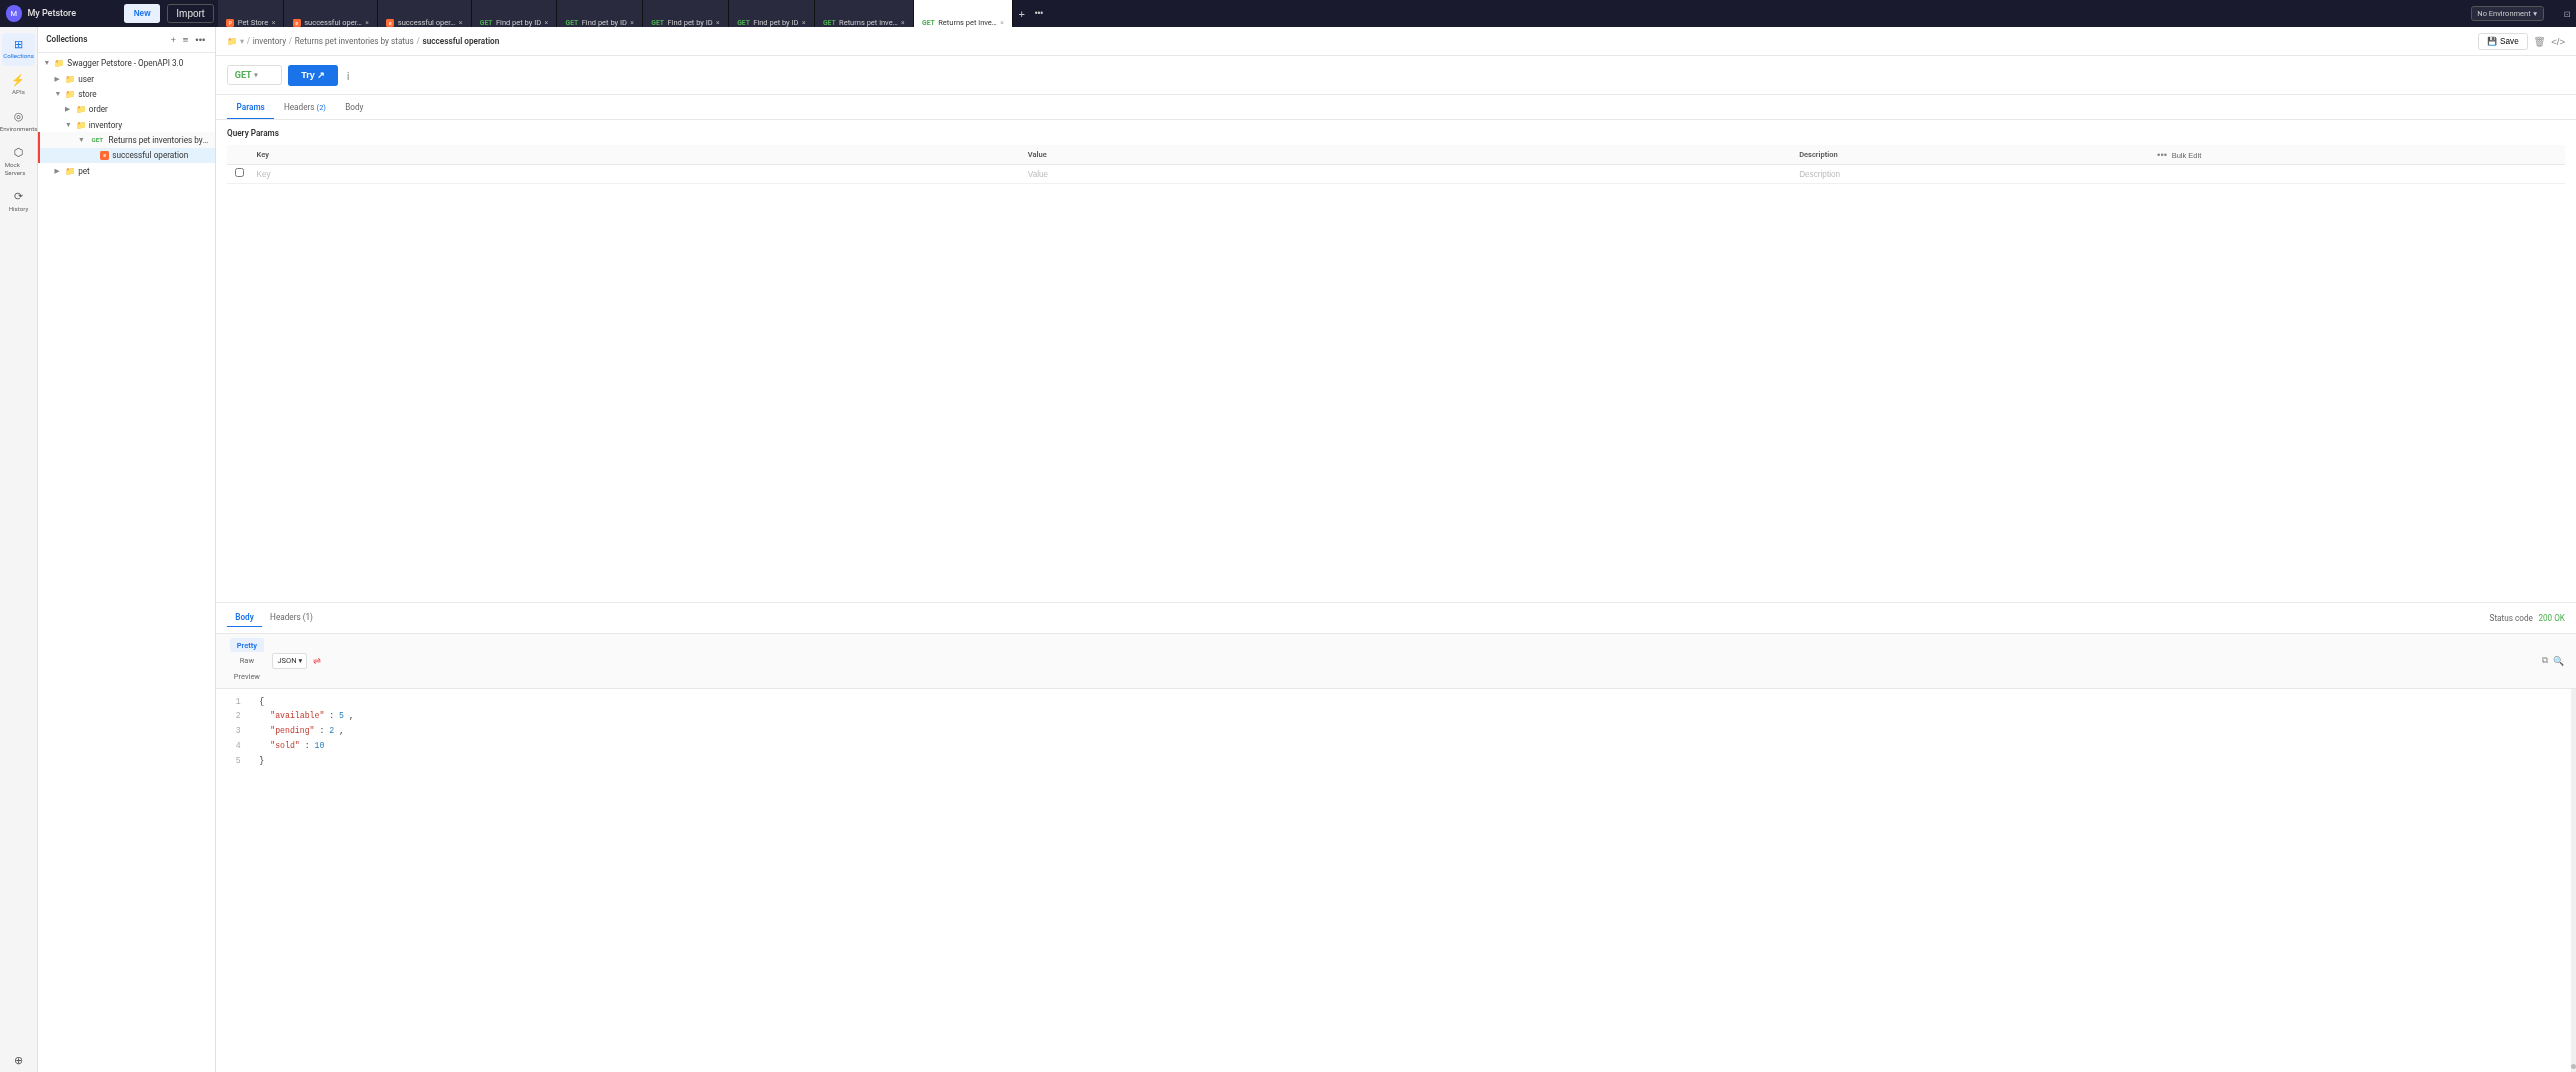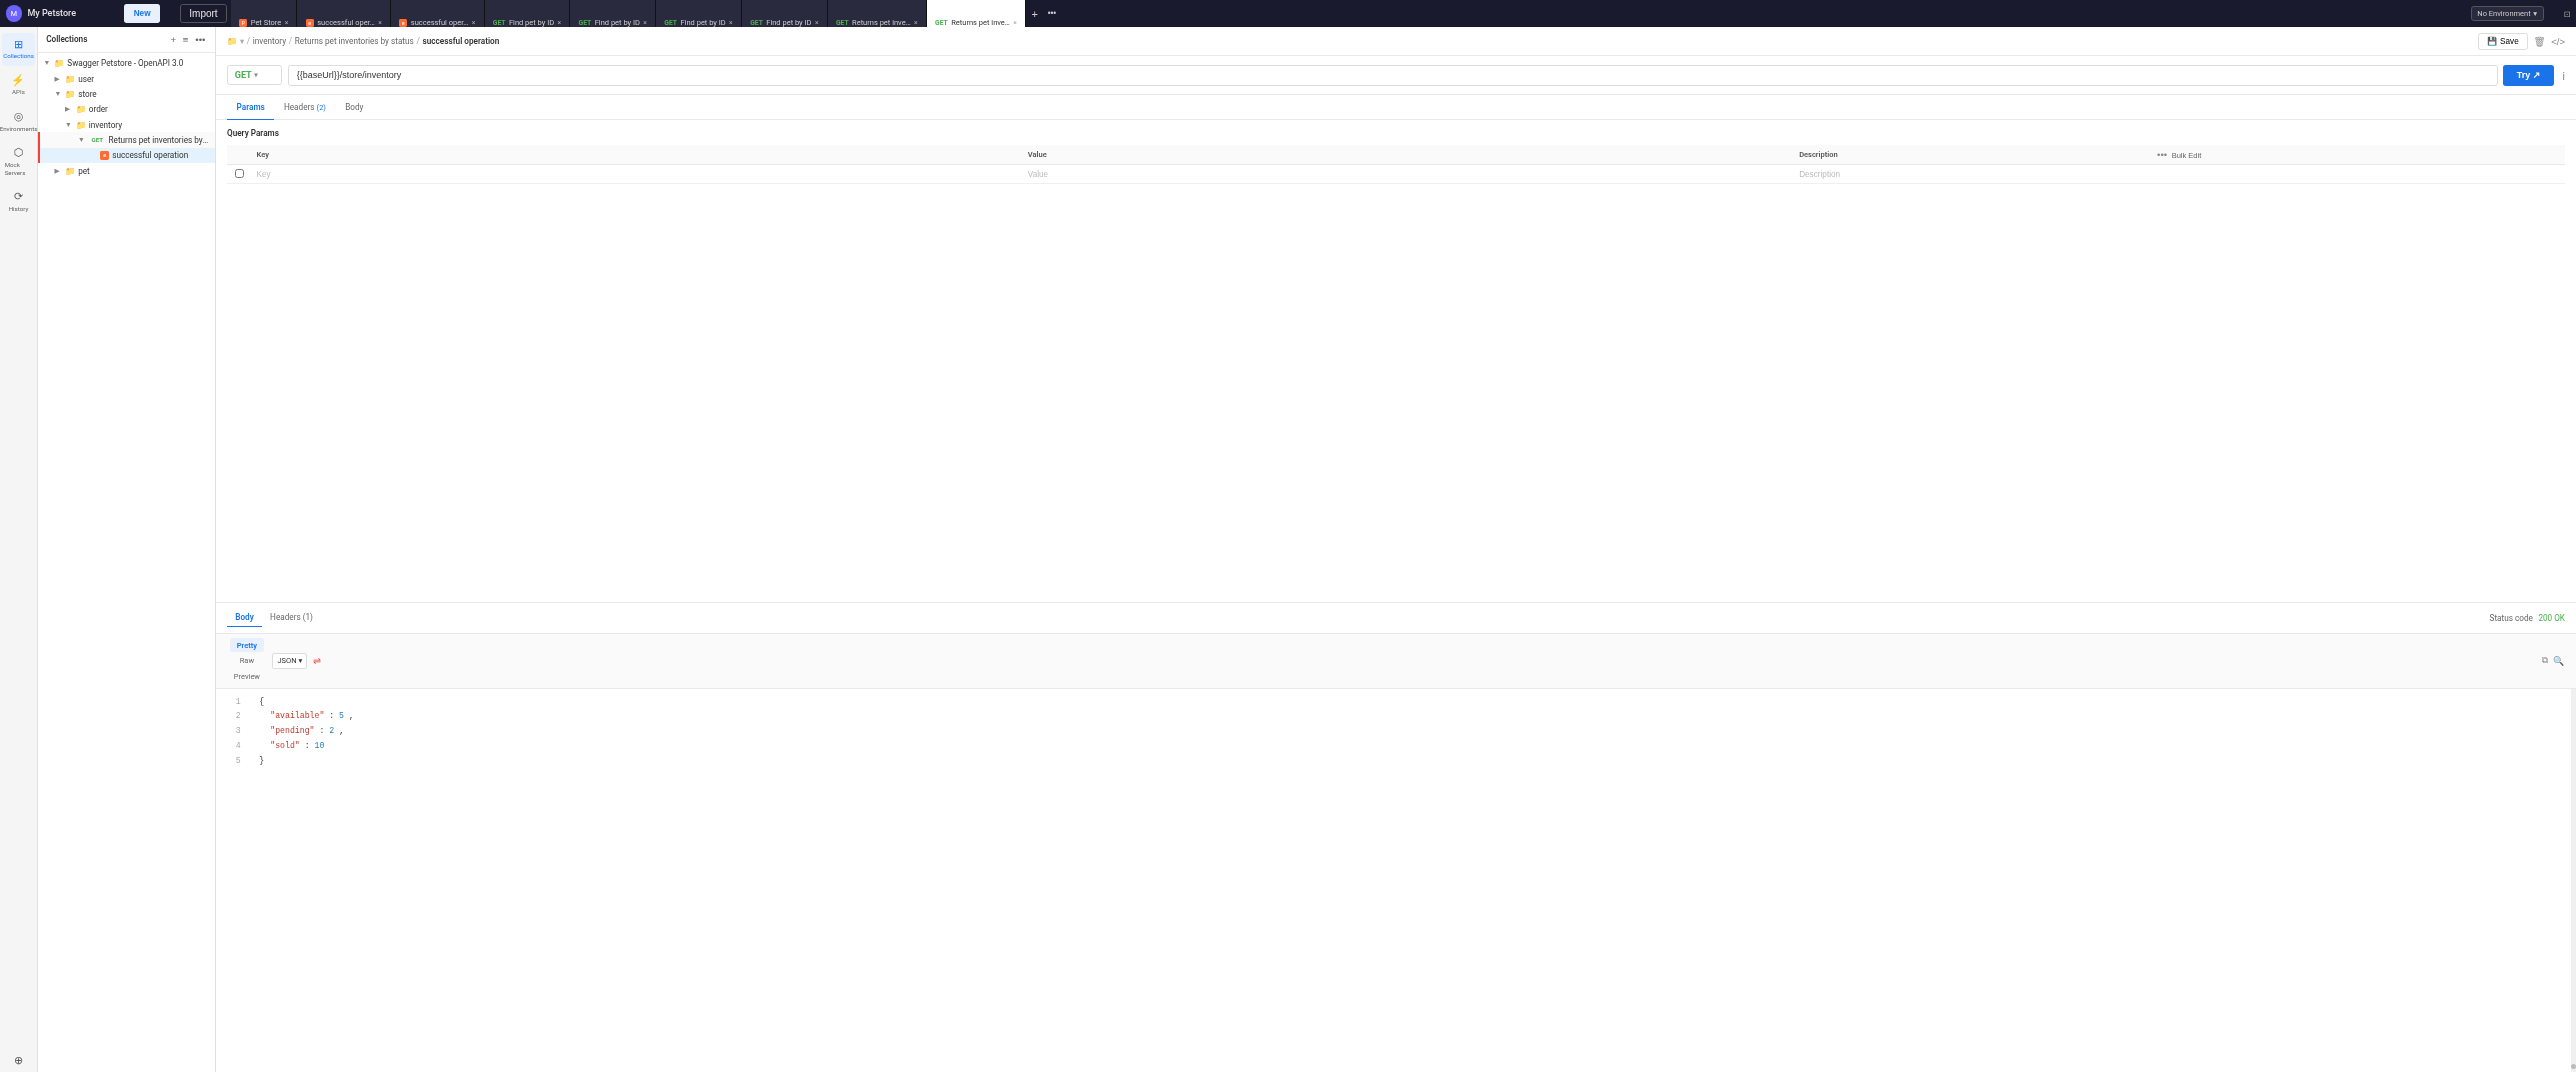--- a/index.html
+++ b/index.html
@@ -3,21 +3,21 @@
   <meta charset="utf-8">
   <style>
     * { box-sizing: border-box; margin: 0; padding: 0; }
     body { font-family: -apple-system, BlinkMacSystemFont, 'Segoe UI', Roboto, sans-serif; font-size: 8.2px; background: #fff; color: #333; height: 100vh; overflow: hidden; display: flex; flex-direction: column; }
 
     
     .topbar { display: flex; align-items: center; height: 27px; background: #1a1a2e; padding: 0 5.5px; gap: 4.1px; flex-shrink: 0; }
     .topbar-left { display: flex; align-items: center; gap: 5.5px; min-width: 109px; }
     .workspace-icon { width: 16.4px; height: 16.4px; border-radius: 50%; background: #6c63ff; display: flex; align-items: center; justify-content: center; color: white; font-size: 7.5px; flex-shrink: 0; }
     .workspace-name { color: #e0e0e0; font-size: 9px; font-weight: 500; }
-    .topbar-actions { display: flex; gap: 20px; margin-left: 5.5px; }
+    .topbar-actions { display: flex; gap: 7px; margin-left: 5.5px; }
     .btn-new { background: #e8f0fe; color: #1a73e8; border: none; padding: 2.7px 9.6px; border-radius: 2.7px; cursor: pointer; font-size: 8.2px; font-weight: 600; }
     .btn-import { background: transparent; color: #e0e0e0; border: 0.7px solid #555; padding: 2.7px 8.2px; border-radius: 2.7px; cursor: pointer; font-size: 10px; }
     .tabs-area { display: flex; align-items: center; flex: 1; overflow: hidden; gap: 0; }
     .tab { display: flex; align-items: flex-end; gap: 3.4px; padding: 0 8.2px; height: 27px; background: #2a2a3e; color: #ccc; font-size: 7.5px; cursor: pointer; border-right: 0.7px solid #111; white-space: nowrap; min-width: 55px; max-width: 109px; overflow: hidden; flex-shrink: 0; }
     .tab.active { background: #fff; color: #333; }
     .tab .tab-method { font-size: 6.8px; font-weight: 700; color: #4caf50; }
     .tab .tab-close { margin-left: auto; color: #aaa; font-size: 6.8px; }
     .tab .tab-icon { width: 8.2px; height: 8.2px; border-radius: 1.4px; background: #ff6b35; display: flex; align-items: center; justify-content: center; color: white; font-size: 5.5px; flex-shrink: 0; }
     .tab-add { background: transparent; border: none; color: #ccc; font-size: 11px; padding: 0 5.5px; cursor: pointer; }
     .tab-overflow { background: transparent; border: none; color: #ccc; font-size: 8.2px; padding: 0 4.1px; cursor: pointer; }
@@ -299,21 +299,20 @@
         <button class="trash-btn">🗑</button>
         <button class="code-btn">&lt;/&gt;</button>
       </div>
     </div>
 
     <div class="url-bar">
       <div class="method-select">
         <span class="method-get">GET</span>
         <span class="method-chevron">▾</span>
       </div>
-      <input class="url-input" value="{{baseUrl}}/store/inventory" style="">
       <button class="try-btn">Try ↗</button>
       <button class="info-btn">ℹ</button>
     </div>
 
     <div class="request-tabs">
       <div class="req-tab active">
         <span>Params</span>
       </div>
       <div class="req-tab">
         <span>Headers</span>

